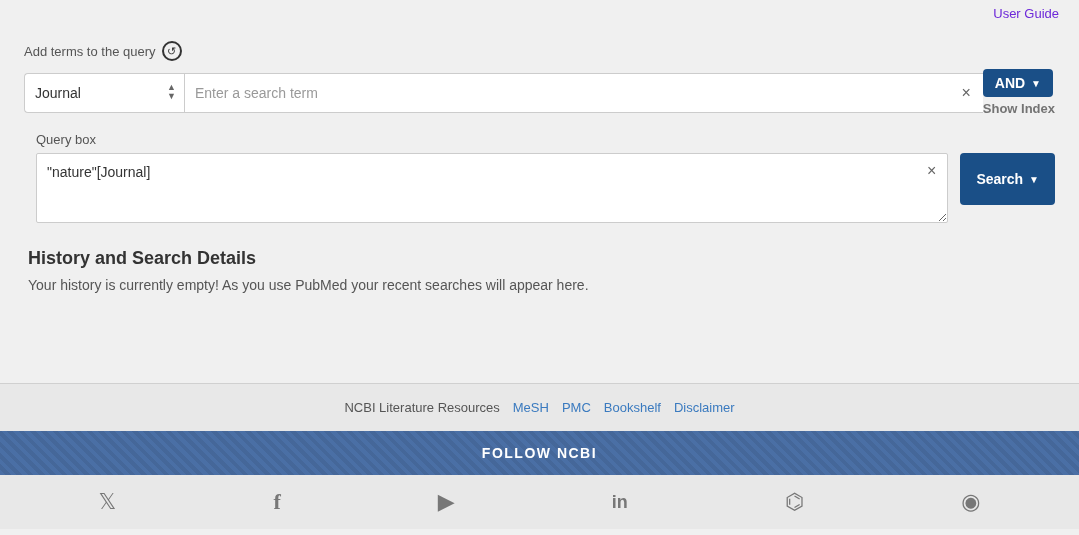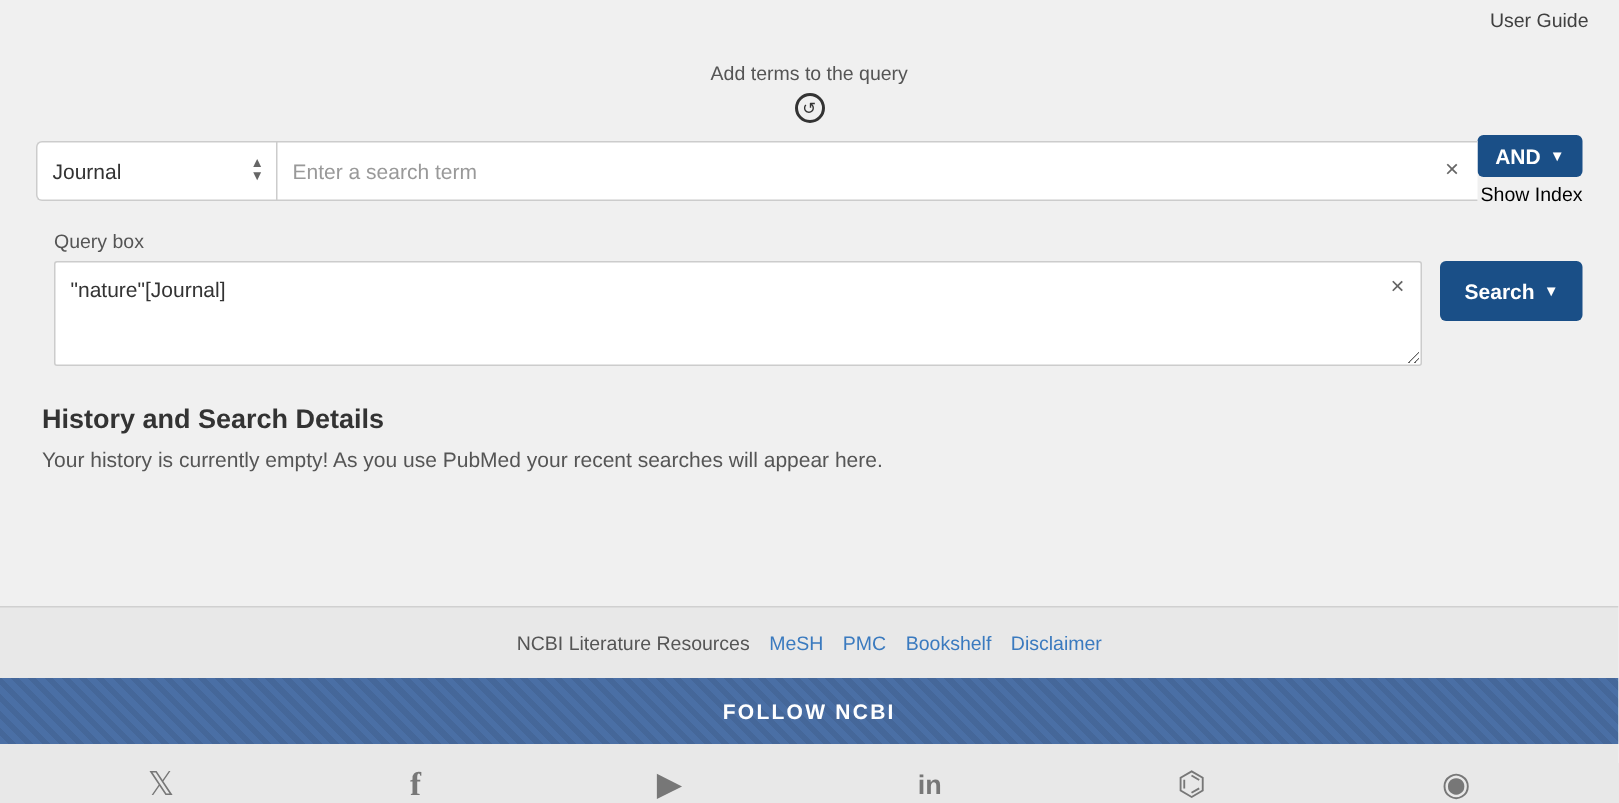--- a/index.html
+++ b/index.html
@@ -11,38 +11,37 @@
     }
 
     .top-bar {
       display: flex;
       justify-content: flex-end;
       padding: 6px 20px 4px;
       background: #f0f0f0;
     }
 
     .user-guide-link {
-      color: #404040;
+      color: #6d28d9;
       text-decoration: none;
       font-size: 13px;
     }
 
     .main-content {
       background: #f0f0f0;
       padding: 16px 24px 30px;
     }
 
     .add-terms-label {
       font-size: 13px;
       color: #555;
       margin-bottom: 8px;
       display: flex;
       align-items: center;
       gap: 6px;
-      flex-direction: column;
     }
 
     .cursor-icon {
       display: inline-flex;
       align-items: center;
       justify-content: center;
       width: 20px;
       height: 20px;
       border: 2px solid #333;
       border-radius: 50%;
@@ -148,27 +147,28 @@
       gap: 6px;
       white-space: nowrap;
     }
 
     .and-button .chevron {
       font-size: 10px;
       margin-top: 1px;
     }
 
     .show-index-link {
-      color: #000000;
+      color: #737373;
       text-decoration: none;
       font-size: 13px;
       margin-top: 4px;
       display: block;
-      text-align: right;
+      text-align: center;
       width: 100%;
+      font-weight: bold;
     }
 
     .query-box-section {
       margin-top: 16px;
       margin-left: 12px;
     }
 
     .query-box-label {
       font-size: 13px;
       color: #555;
@@ -217,21 +217,21 @@
       flex-shrink: 0;
     }
 
     .search-button {
       display: flex;
       align-items: center;
       background: #1a4f87;
       color: #fff;
       border: none;
       border-radius: 4px;
-      height: 40px;
+      height: 52px;
       padding: 0 16px;
       font-size: 14px;
       font-weight: 600;
       cursor: pointer;
       gap: 6px;
       white-space: nowrap;
     }
 
     .search-button .chevron {
       font-size: 10px;

